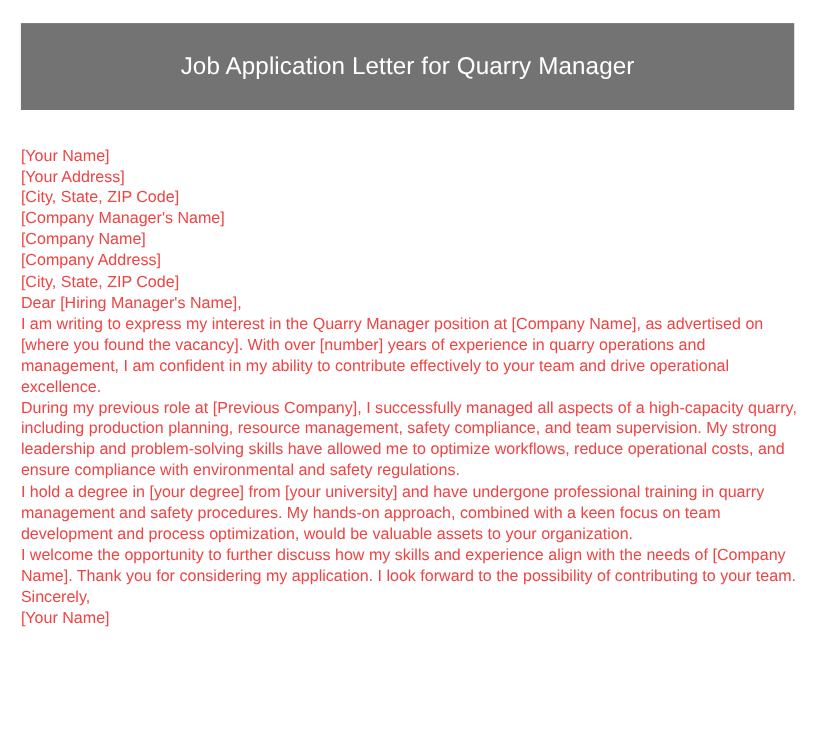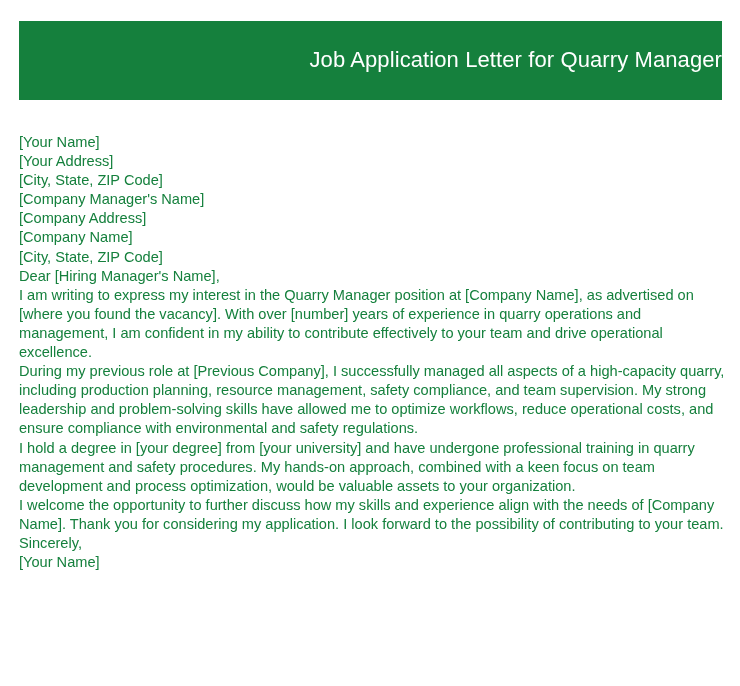--- a/index.html
+++ b/index.html
@@ -18,41 +18,41 @@
     width: 740px;
     height: 686px;
     background: #ffffff;
   }
   .header-bar {
     position: absolute;
     left: 19px;
     top: 21px;
     width: 703px;
     height: 79px;
-    background: #15803d;
+    background: #737373;
     display: flex;
     align-items: center;
-    justify-content: flex-end;
+    justify-content: center;
     box-sizing: border-box;
   }
   .header-title {
     color: #ffffff;
     font-size: 22px;
     font-weight: 400;
     letter-spacing: 0.1px;
     text-align: center;
     line-height: 1.2;
     font-family: "Liberation Sans", sans-serif;
   }
   .letter-body {
     position: absolute;
     left: 19px;
     top: 133px;
     width: 706px;
-    color: #15803d;
+    color: #ef4444;
     font-size: 14.6px;
     line-height: 19.1px;
     font-family: "Liberation Sans", sans-serif;
     font-weight: 400;
     text-align: left;
   }
   .letter-line {
     display: block;
     white-space: pre-wrap;
     word-wrap: break-word;
@@ -75,22 +75,22 @@
   <div class="letter-body">
 
     <div>
       <span class="letter-line addr-line">[Your Name]</span>
       <span class="letter-line addr-line">[Your Address]</span>
       <span class="letter-line addr-line">[City, State, ZIP Code]</span>
     </div>
 
     <div>
       <span class="letter-line addr-line">[Company Manager's Name]</span>
+      <span class="letter-line addr-line">[Company Name]</span>
       <span class="letter-line addr-line">[Company Address]</span>
-      <span class="letter-line addr-line">[Company Name]</span>
       <span class="letter-line addr-line">[City, State, ZIP Code]</span>
     </div>
 
     <span class="letter-line addr-line">Dear [Hiring Manager's Name],</span>
 
     <span class="letter-line">I am writing to express my interest in the Quarry Manager position at [Company Name], as advertised on [where you found the vacancy]. With over [number] years of experience in quarry operations and management, I am confident in my ability to contribute effectively to your team and drive operational excellence.</span>
     <span class="letter-line">During my previous role at [Previous Company], I successfully managed all aspects of a high-capacity quarry, including production planning, resource management, safety compliance, and team supervision. My strong leadership and problem-solving skills have allowed me to optimize workflows, reduce operational costs, and ensure compliance with environmental and safety regulations.</span>
     <span class="letter-line">I hold a degree in [your degree] from [your university] and have undergone professional training in quarry management and safety procedures. My hands-on approach, combined with a keen focus on team development and process optimization, would be valuable assets to your organization.</span>
     <span class="letter-line">I welcome the opportunity to further discuss how my skills and experience align with the needs of [Company Name]. Thank you for considering my application. I look forward to the possibility of contributing to your team.</span>
 

